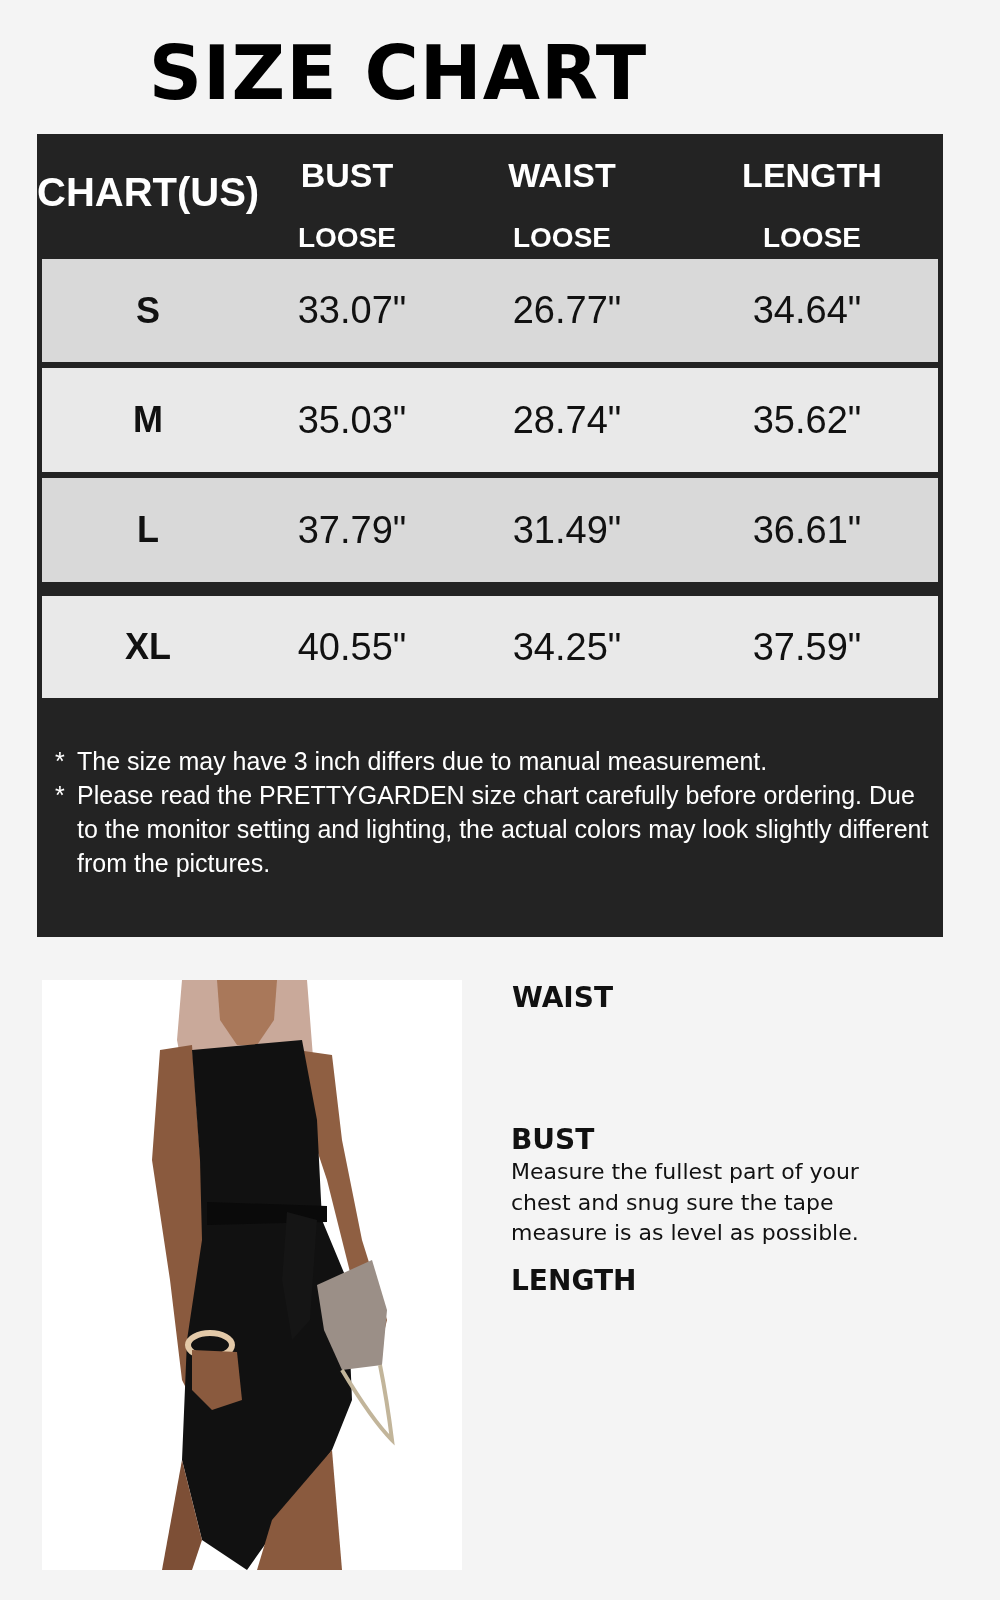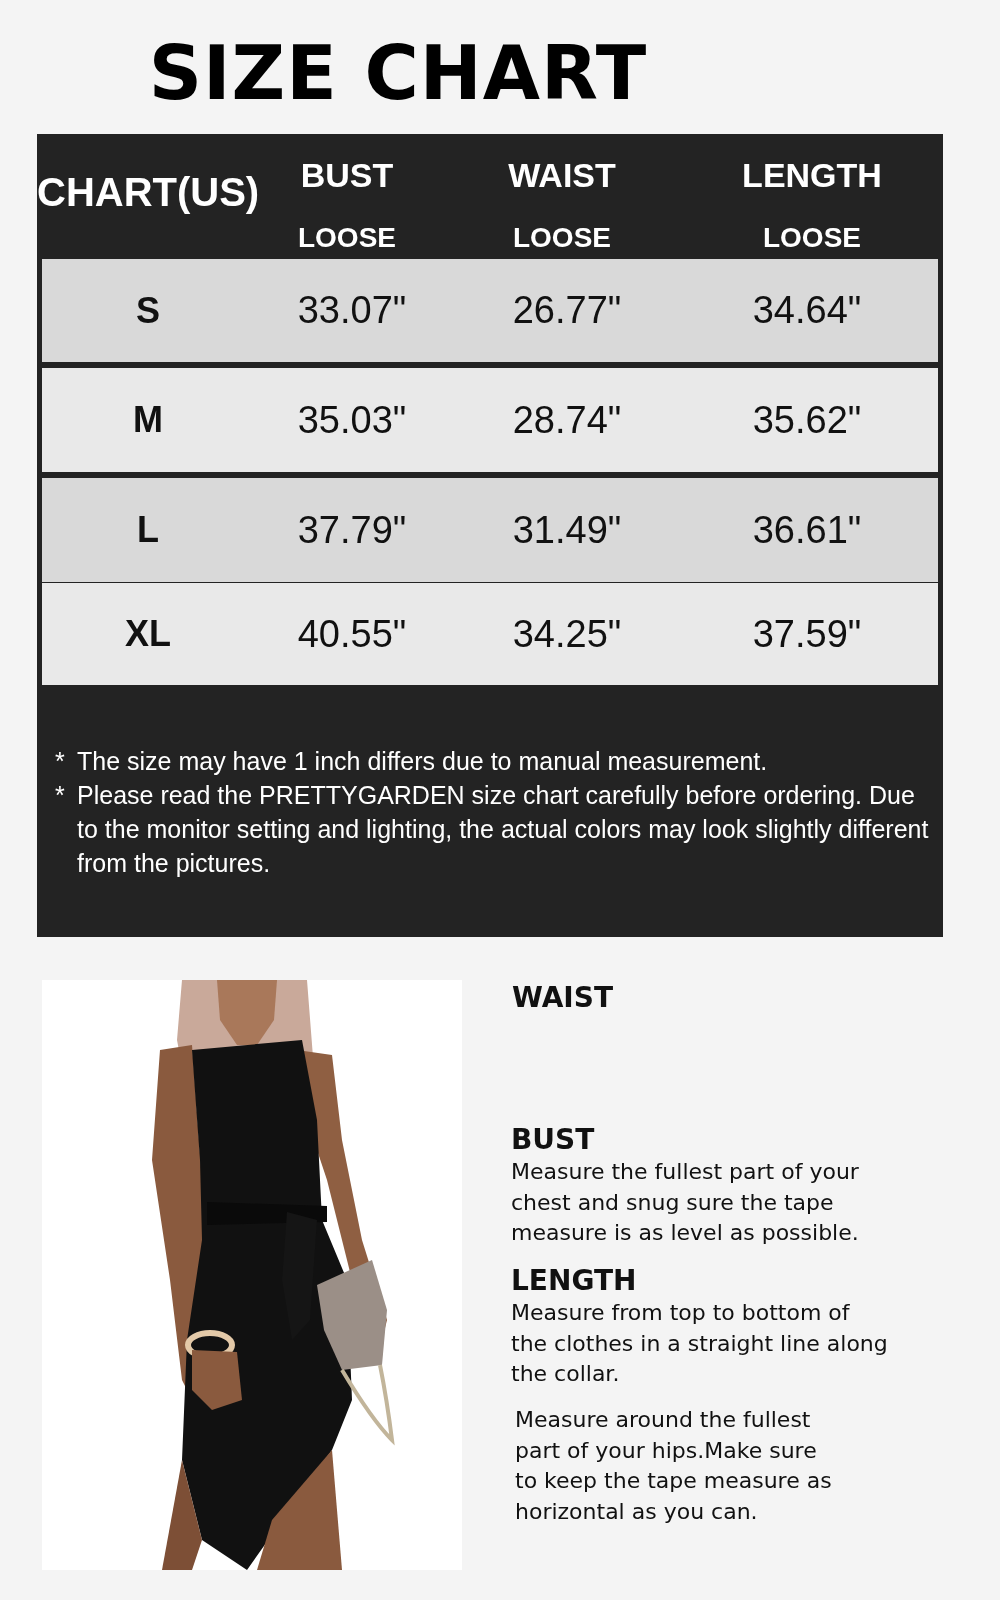--- a/index.html
+++ b/index.html
@@ -79,31 +79,31 @@
     <div class="cell" style="left:210px;width:200px;">35.03"</div>
     <div class="cell" style="left:425px;width:200px;">28.74"</div>
     <div class="cell" style="left:665px;width:200px;">35.62"</div>
   </div>
   <div class="row dark" style="top:344px;height:104px;">
     <div class="cell size" style="left:0;width:212px;">L</div>
     <div class="cell" style="left:210px;width:200px;">37.79"</div>
     <div class="cell" style="left:425px;width:200px;">31.49"</div>
     <div class="cell" style="left:665px;width:200px;">36.61"</div>
   </div>
-  <div class="row light" style="top:449px;height:102px;">
+  <div class="row light" style="top:462px;height:102px;">
     <div class="cell size" style="left:0;width:212px;">XL</div>
     <div class="cell" style="left:210px;width:200px;">40.55"</div>
     <div class="cell" style="left:425px;width:200px;">34.25"</div>
     <div class="cell" style="left:665px;width:200px;">37.59"</div>
   </div>
 
   <div class="notes">
     <div class="note">
       <span class="star">*</span>
-      <span>The size may have 1 inch differs due to manual measurement.</span>
+      <span>The size may have 3 inch differs due to manual measurement.</span>
     </div>
     <div class="note">
       <span class="star">*</span>
       <span>Please read the PRETTYGARDEN size chart carefully before ordering. Due to the monitor setting and lighting, the actual colors may look slightly different from the pictures.</span>
     </div>
   </div>
 </div>
 
 <div class="photo" title="Model wearing black one-shoulder belted asymmetric dress holding a beige chain handbag">
   <svg width="420" height="590" viewBox="0 0 420 590">
@@ -139,23 +139,16 @@
     <div class="guide-title">WAIST</div>
   </div>
   <div class="guide-block" style="top:138px;left:-1px;">
     <div class="guide-title">BUST</div>
     <div class="guide-text">Measure the fullest part of your
 chest and snug sure the tape
 measure is as level as possible.</div>
   </div>
   <div class="guide-block" style="top:279px;left:-1px;">
     <div class="guide-title">LENGTH</div>
-    <div class="guide-text">Measure from top to bottom of
-the clothes in a straight line along
-the collar.</div>
   </div>
   <div class="guide-block" style="top:416px;left:3px;">
-    <div class="guide-text" style="margin-top:4px;">Measure around the fullest
-part of your hips.Make sure
-to keep the tape measure as
-horizontal as you can.</div>
   </div>
 </div>
 
 </body></html>

